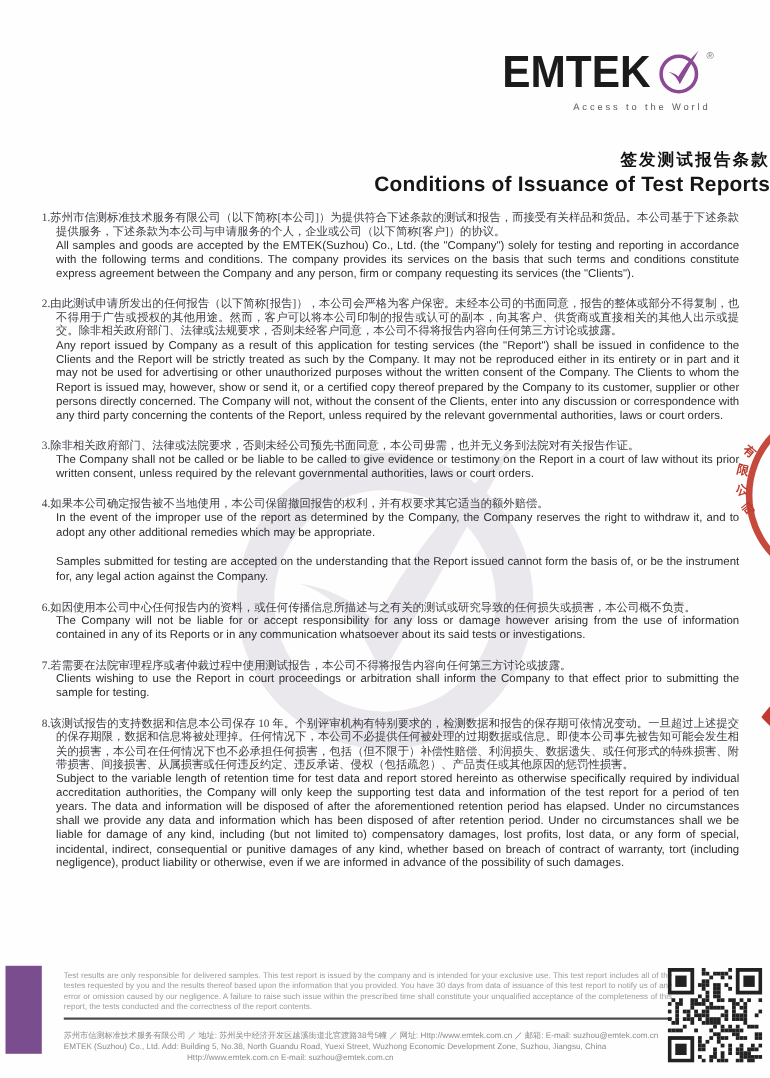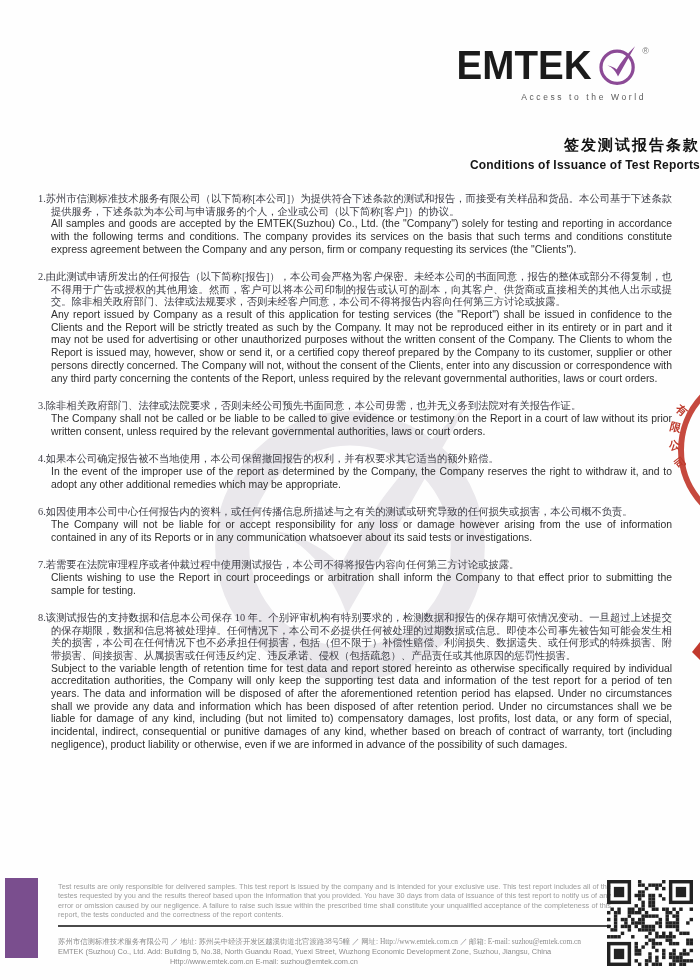--- a/index.html
+++ b/index.html
@@ -11,21 +11,21 @@
   .logo-word{font-size:41px;font-weight:800;color:#1b1b1b;letter-spacing:0px;
              transform:scaleX(.94);transform-origin:right;line-height:1;}
   .logo-icon{width:46px;height:46px;margin-left:4px;}
   .logo-reg{font-size:9px;color:#777;vertical-align:top;position:relative;top:-14px;left:1px;}
   .tagline{margin-top:4px;font-family:Liberation Sans, sans-serif;font-size:8.5px;
            letter-spacing:2.6px;color:#5a5a5a;padding-right:2px;}
   
   .title-block{position:absolute;top:136px;left:0;width:100%;text-align:right;z-index:2;}
   .title-cn{font-family:"DejaVu Serif","Liberation Serif",serif;font-size:15px;font-weight:bold;
             color:#111;letter-spacing:2px;}
-  .title-en{margin-top:3px;font-size:12px;font-weight:bold;color:#161616;letter-spacing:.2px;}
+  .title-en{margin-top:3px;font-size:19px;font-weight:bold;color:#161616;letter-spacing:.2px;}
   
   .watermark{position:absolute;left:195px;top:385px;width:310px;height:310px;z-index:0;}
   
   .clauses{position:absolute;top:193px;left:38px;width:634px;z-index:1;}
   .clause{margin-bottom:15px;text-align:justify;}
   .clause p{margin:0;padding-left:13px;}
   .clause .cn{font-family:Liberation Serif, serif;font-size:10.3px;
               line-height:12.6px;color:#3b3b44;text-indent:-13px;}
   .clause .en{font-size:10.4px;line-height:12.7px;color:#2e2e2e;}
   .num{color:#3b3b44;}
@@ -35,21 +35,21 @@
   .seal-char{position:absolute;color:#BE3A2C;font-family:"DejaVu Serif","Liberation Serif",serif;
              font-size:11px;font-weight:bold;z-index:4;}
   .seal-frag{position:absolute;right:0;top:642px;width:8px;height:18px;background:#C13A2E;
              clip-path:polygon(100% 0,0 55%,100% 100%);z-index:3;}
   
   .footer-bar{position:absolute;left:5px;top:878px;width:33px;height:80px;background:#7A4E8E;}
   .footer-text{position:absolute;left:58px;top:882px;width:553px;}
   .disclaimer{font-size:7.3px;line-height:9.4px;color:#9b9b9b;text-align:justify;margin:0;}
   .divider{border:none;border-top:2px solid #4a4a4a;margin:5px 0 10px 0;}
   .company{font-size:7.4px;line-height:10px;color:#8a8a8a;margin:0;}
-  .company.cn{font-family:Liberation Serif, serif;}
+  .company.cn{font-family:Liberation Sans, sans-serif;}
   .company.indent{margin-left:112px;}
   .qr{position:absolute;right:7px;top:880px;width:86px;height:86px;}
 </style>
 </head>
 <body>
 
 <div class="page">
 
   <svg class="watermark" viewBox="0 0 100 100">
     <circle cx="50" cy="52" r="38" fill="none" stroke="#EAE8EC" stroke-width="11"></circle>
@@ -84,20 +84,21 @@
     </div>
     <div class="clause">
       <p class="cn"><span class="num">3.</span><span>除非相关政府部门、法律或法院要求，否则未经公司预先书面同意，本公司毋需，也并无义务到法院对有关报告作证。</span></p>
       <p class="en">The Company shall not be called or be liable to be called to give evidence or testimony on the Report in a court of law without its prior written consent, unless required by the relevant governmental authorities, laws or court orders.</p>
     </div>
     <div class="clause">
       <p class="cn"><span class="num">4.</span><span>如果本公司确定报告被不当地使用，本公司保留撤回报告的权利，并有权要求其它适当的额外赔偿。</span></p>
       <p class="en">In the event of the improper use of the report as determined by the Company, the Company reserves the right to withdraw it, and to adopt any other additional remedies which may be appropriate.</p>
     </div>
     <div class="clause">
+      <p class="en">Samples submitted for testing are accepted on the understanding that the Report issued cannot form the basis of, or be the instrument for, any legal action against the Company.</p>
     </div>
     <div class="clause">
       <p class="cn"><span class="num">6.</span><span>如因使用本公司中心任何报告内的资料，或任何传播信息所描述与之有关的测试或研究导致的任何损失或损害，本公司概不负责。</span></p>
       <p class="en">The Company will not be liable for or accept responsibility for any loss or damage however arising from the use of information contained in any of its Reports or in any communication whatsoever about its said tests or investigations.</p>
     </div>
     <div class="clause">
       <p class="cn"><span class="num">7.</span><span>若需要在法院审理程序或者仲裁过程中使用测试报告，本公司不得将报告内容向任何第三方讨论或披露。</span></p>
       <p class="en">Clients wishing to use the Report in court proceedings or arbitration shall inform the Company to that effect prior to submitting the sample for testing.</p>
     </div>
     <div class="clause">

